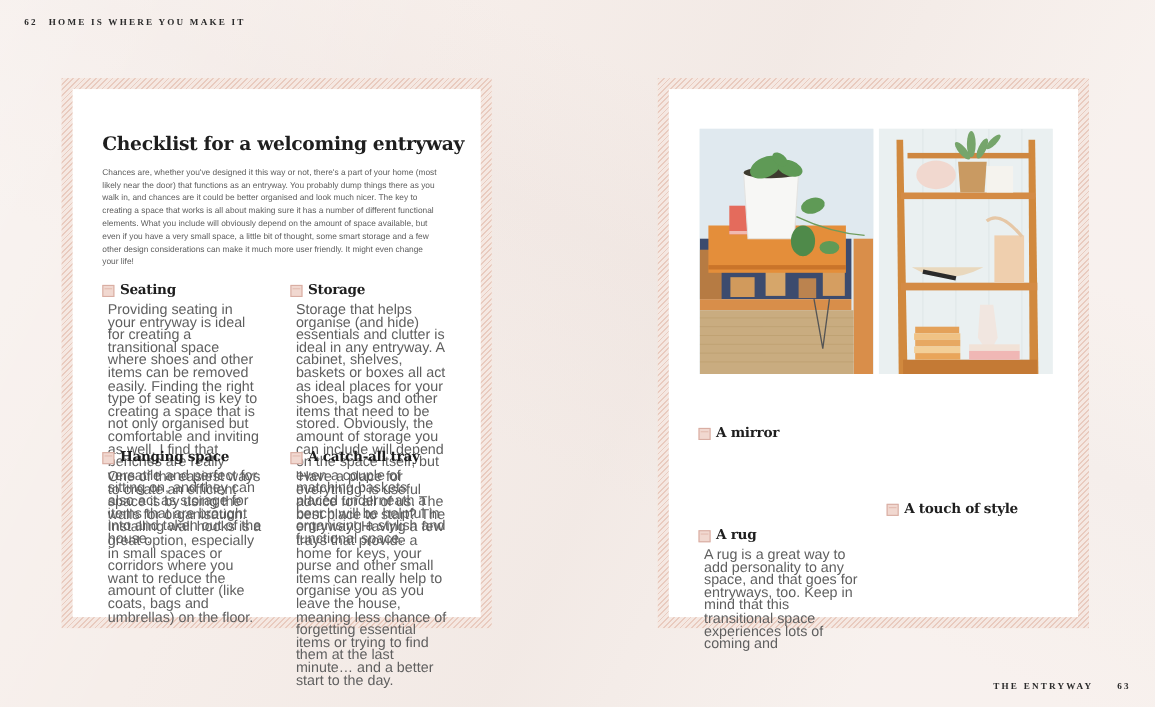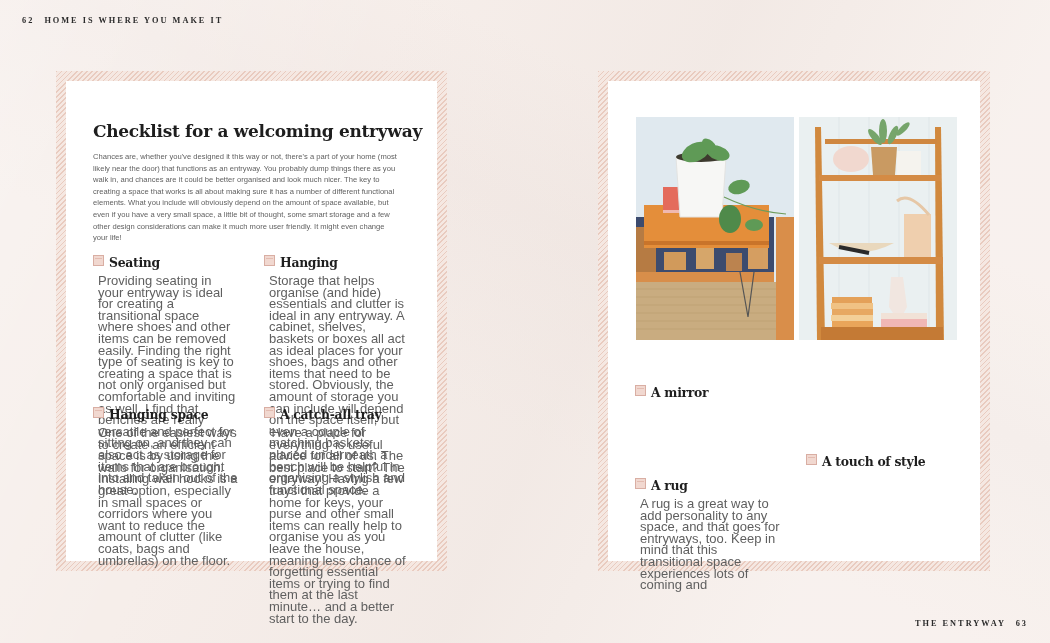--- a/index.html
+++ b/index.html
@@ -12,21 +12,21 @@
       font-family: "Liberation Sans", sans-serif;
       color: #5e5e5e;
     }
     .running-head {
       position: absolute; font-family: Liberation Serif, serif; font-weight: bold;
       font-size: 8.3px; letter-spacing: 2px; color: #2b2b2b;
     }
     .running-head.left { left: 22px; top: 16px; }
     .running-head.right { right: 22px; top: 619px; }
     .running-head .num { margin-right: 6px; }
-    .running-head.right .num { margin-left: 6px; margin-right: 0; }
+    .running-head.right .num { margin-left: 18px; margin-right: 0; }
 
     .frame {
       position: absolute;
       background-color: #f5e8e2;
       background-image: repeating-linear-gradient(135deg, #e9cbbf 0px, #e9cbbf 1.2px, transparent 1.2px, transparent 3.6px);
     }
     .frame.left { left: 56px; top: 71px; width: 391px; height: 500px; }
     .frame.right { left: 598px; top: 71px; width: 392px; height: 500px; }
     .panel {
       position: absolute; left: 10px; top: 10px; right: 10px; bottom: 10px;
@@ -38,21 +38,21 @@
       font-family: "DejaVu Serif", serif; font-weight: bold; font-size: 17px;
       letter-spacing: -0.3px; color: #1e1e1e; margin: 0;
     }
     .intro {
       position: absolute; left: 27px; top: 70px; width: 305px;
       font-size: 7.6px; line-height: 11.6px; color: #5f5f5f; margin: 0;
     }
     .section { position: absolute; }
     .section h3 {
       margin: 0 0 2px 0; font-family: "DejaVu Serif", serif; font-weight: bold;
-      font-size: 12.4px; letter-spacing: -0.3px; color: #1e1e1e; display: flex; align-items: flex-start;
+      font-size: 12.4px; letter-spacing: -0.3px; color: #1e1e1e; display: flex; align-items: flex-end;
       white-space: nowrap;
     }
     .section h3 .box-icon {
       display: inline-block; width: 9px; height: 9px; margin-right: 5px;
       border: 1px solid #d9aea3; background: #f1d8d0; position: relative; flex: 0 0 auto;
     }
     .section h3 .box-icon::after {
       content: ""; position: absolute; left: 1px; right: 1px; top: 2px; height: 1px; background: #e3bcb1;
     }
     .section p {
@@ -82,21 +82,21 @@
       <h3>
           <span class="box-icon"></span>
           <span>Seating</span>
         </h3>
       <p>Providing seating in your entryway is ideal for creating a transitional space where shoes and other items can be removed easily. Finding the right type of seating is key to creating a space that is not only organised but comfortable and inviting as well. I find that benches are really versatile and perfect for sitting on, and they can also act as storage for items that are brought into and taken out of the house.</p>
     </div>
 
     <div class="section" style="left:198px; top:174px; width:148px;">
       <h3>
           <span class="box-icon"></span>
-          <span>Hanging</span>
+          <span>Storage</span>
         </h3>
       <p>Storage that helps organise (and hide) essentials and clutter is ideal in any entryway. A cabinet, shelves, baskets or boxes all act as ideal places for your shoes, bags and other items that need to be stored. Obviously, the amount of storage you can include will depend on the space itself, but even a couple of matching baskets placed underneath a bench will be helpful in organising a stylish and functional space.</p>
     </div>
 
     <div class="section" style="left:27px; top:326px; width:150px;">
       <h3>
           <span class="box-icon"></span>
           <span>Hanging space</span>
         </h3>
       <p>One of the easiest ways to create an efficient space is by using the walls for organisation. Installing wall hooks is a great option, especially in small spaces or corridors where you want to reduce the amount of clutter (like coats, bags and umbrellas) on the floor.</p>

